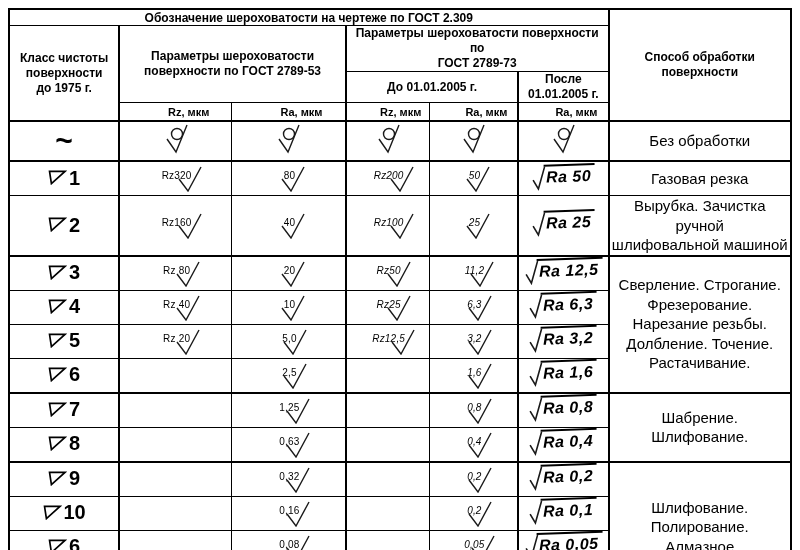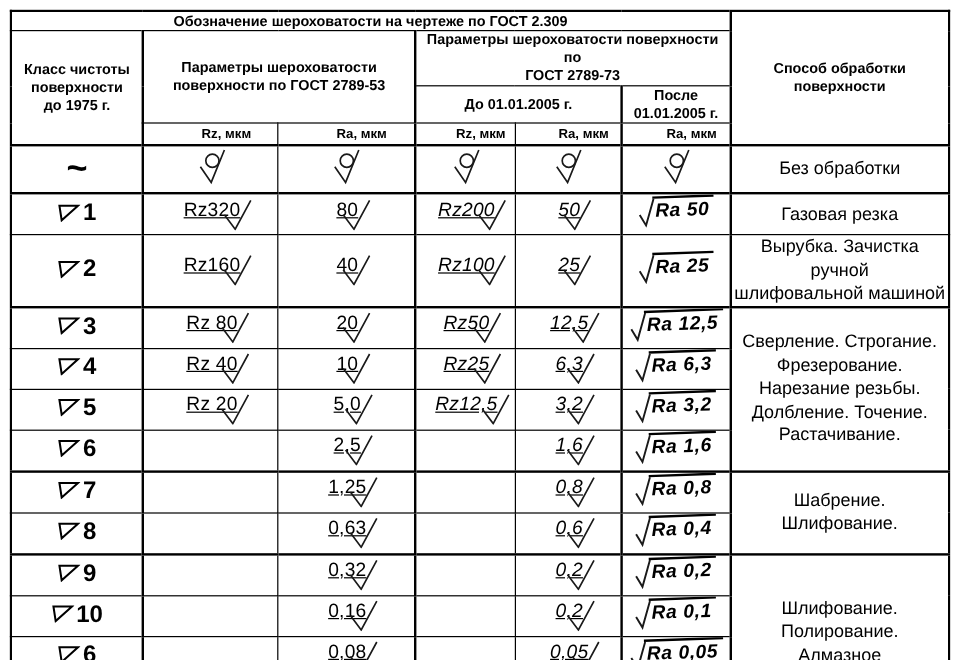--- a/index.html
+++ b/index.html
@@ -17,21 +17,21 @@
   .dr td { height:33px; }
 
   .hd { font-weight:bold; font-size:12px; line-height:1.25; white-space:pre-line; }
   .title-cell { font-weight:bold; font-size:12px; }
   .unit { font-weight:bold; font-size:11px; }
 
   .method { font-weight:normal; font-size:15px; line-height:1.3; white-space:pre-line;margin-top:45px; }
 
   
   .sym { display:inline-flex; align-items:flex-start; padding-left:12px; }
-  .sym-val { font-size:16px; line-height:12px; margin-top:4px; letter-spacing:0.2px;text-decoration:underline; }
+  .sym-val { font-size:10px; line-height:12px; margin-top:4px; letter-spacing:0.2px; }
   .i .sym-val { font-style:italic; }
   .check { width:30px; height:26px; margin-left:-20px; flex:none; }
   .check polyline { fill:none; stroke:#1a1a1a; stroke-width:1.4; }
 
   
   .nosym { width:26px; height:30px; }
   .nosym polyline { fill:none; stroke:#1a1a1a; stroke-width:1.4; }
   .nosym circle { fill:none; stroke:#1a1a1a; stroke-width:1.4; }
 
   
@@ -215,21 +215,21 @@
               <polyline points="29,1 16,25 7,13"></polyline>
             </svg>
           </span></td>
     <td class="i"><span class="sym">
             <span class="sym-val">Rz50</span>
             <svg class="check" viewBox="0 0 30 26">
               <polyline points="29,1 16,25 7,13"></polyline>
             </svg>
           </span></td>
     <td class="i bR2"><span class="sym">
-            <span class="sym-val">12,5</span>
+            <span class="sym-val">11,2</span>
             <svg class="check" viewBox="0 0 30 26">
               <polyline points="29,1 16,25 7,13"></polyline>
             </svg>
           </span></td>
     <td class="bR2"><span class="rad">
             <svg class="rad-tick" viewBox="0 0 14 25">
               <polyline points="1,14 6,23 13,1"></polyline>
             </svg>
             <span class="rad-val">Ra 12,5</span>
           </span></td>
@@ -387,21 +387,21 @@
           </span></td>
     <td></td>
     <td class="bR2"><span class="sym">
             <span class="sym-val">0,63</span>
             <svg class="check" viewBox="0 0 30 26">
               <polyline points="29,1 16,25 7,13"></polyline>
             </svg>
           </span></td>
     <td></td>
     <td class="i bR2"><span class="sym">
-            <span class="sym-val">0,6</span>
+            <span class="sym-val">0,4</span>
             <svg class="check" viewBox="0 0 30 26">
               <polyline points="29,1 16,25 7,13"></polyline>
             </svg>
           </span></td>
     <td class="bR2"><span class="rad">
             <svg class="rad-tick" viewBox="0 0 14 25">
               <polyline points="1,14 6,23 13,1"></polyline>
             </svg>
             <span class="rad-val">Ra 0,4</span>
           </span></td>

